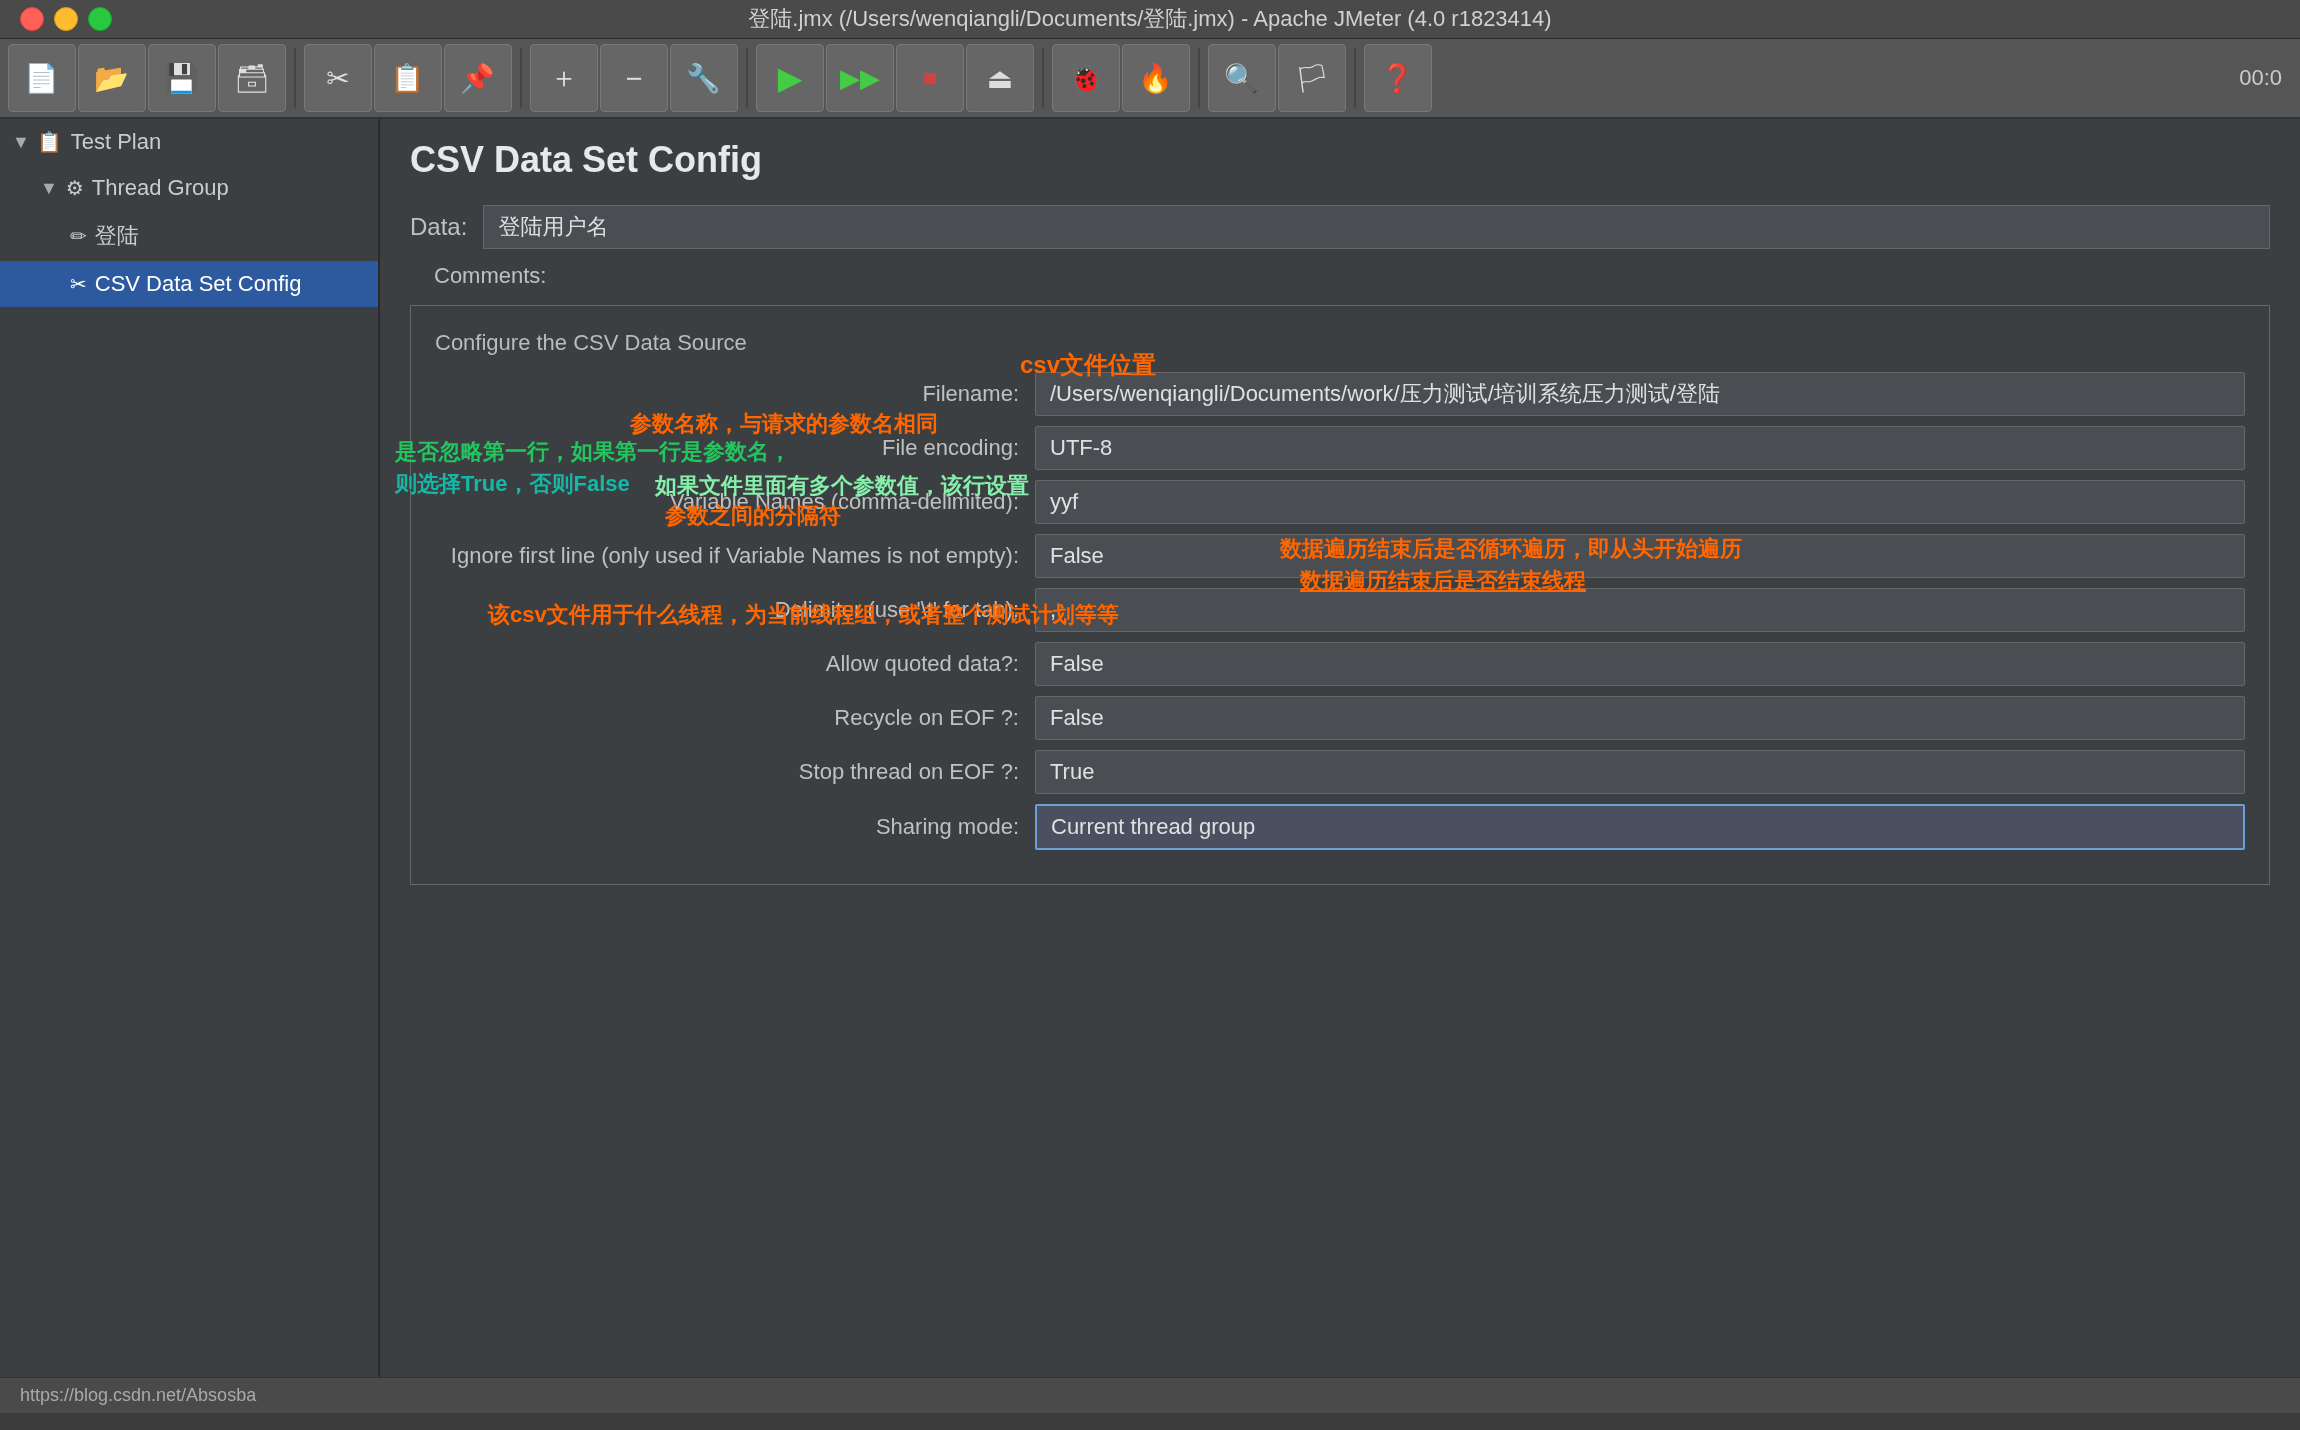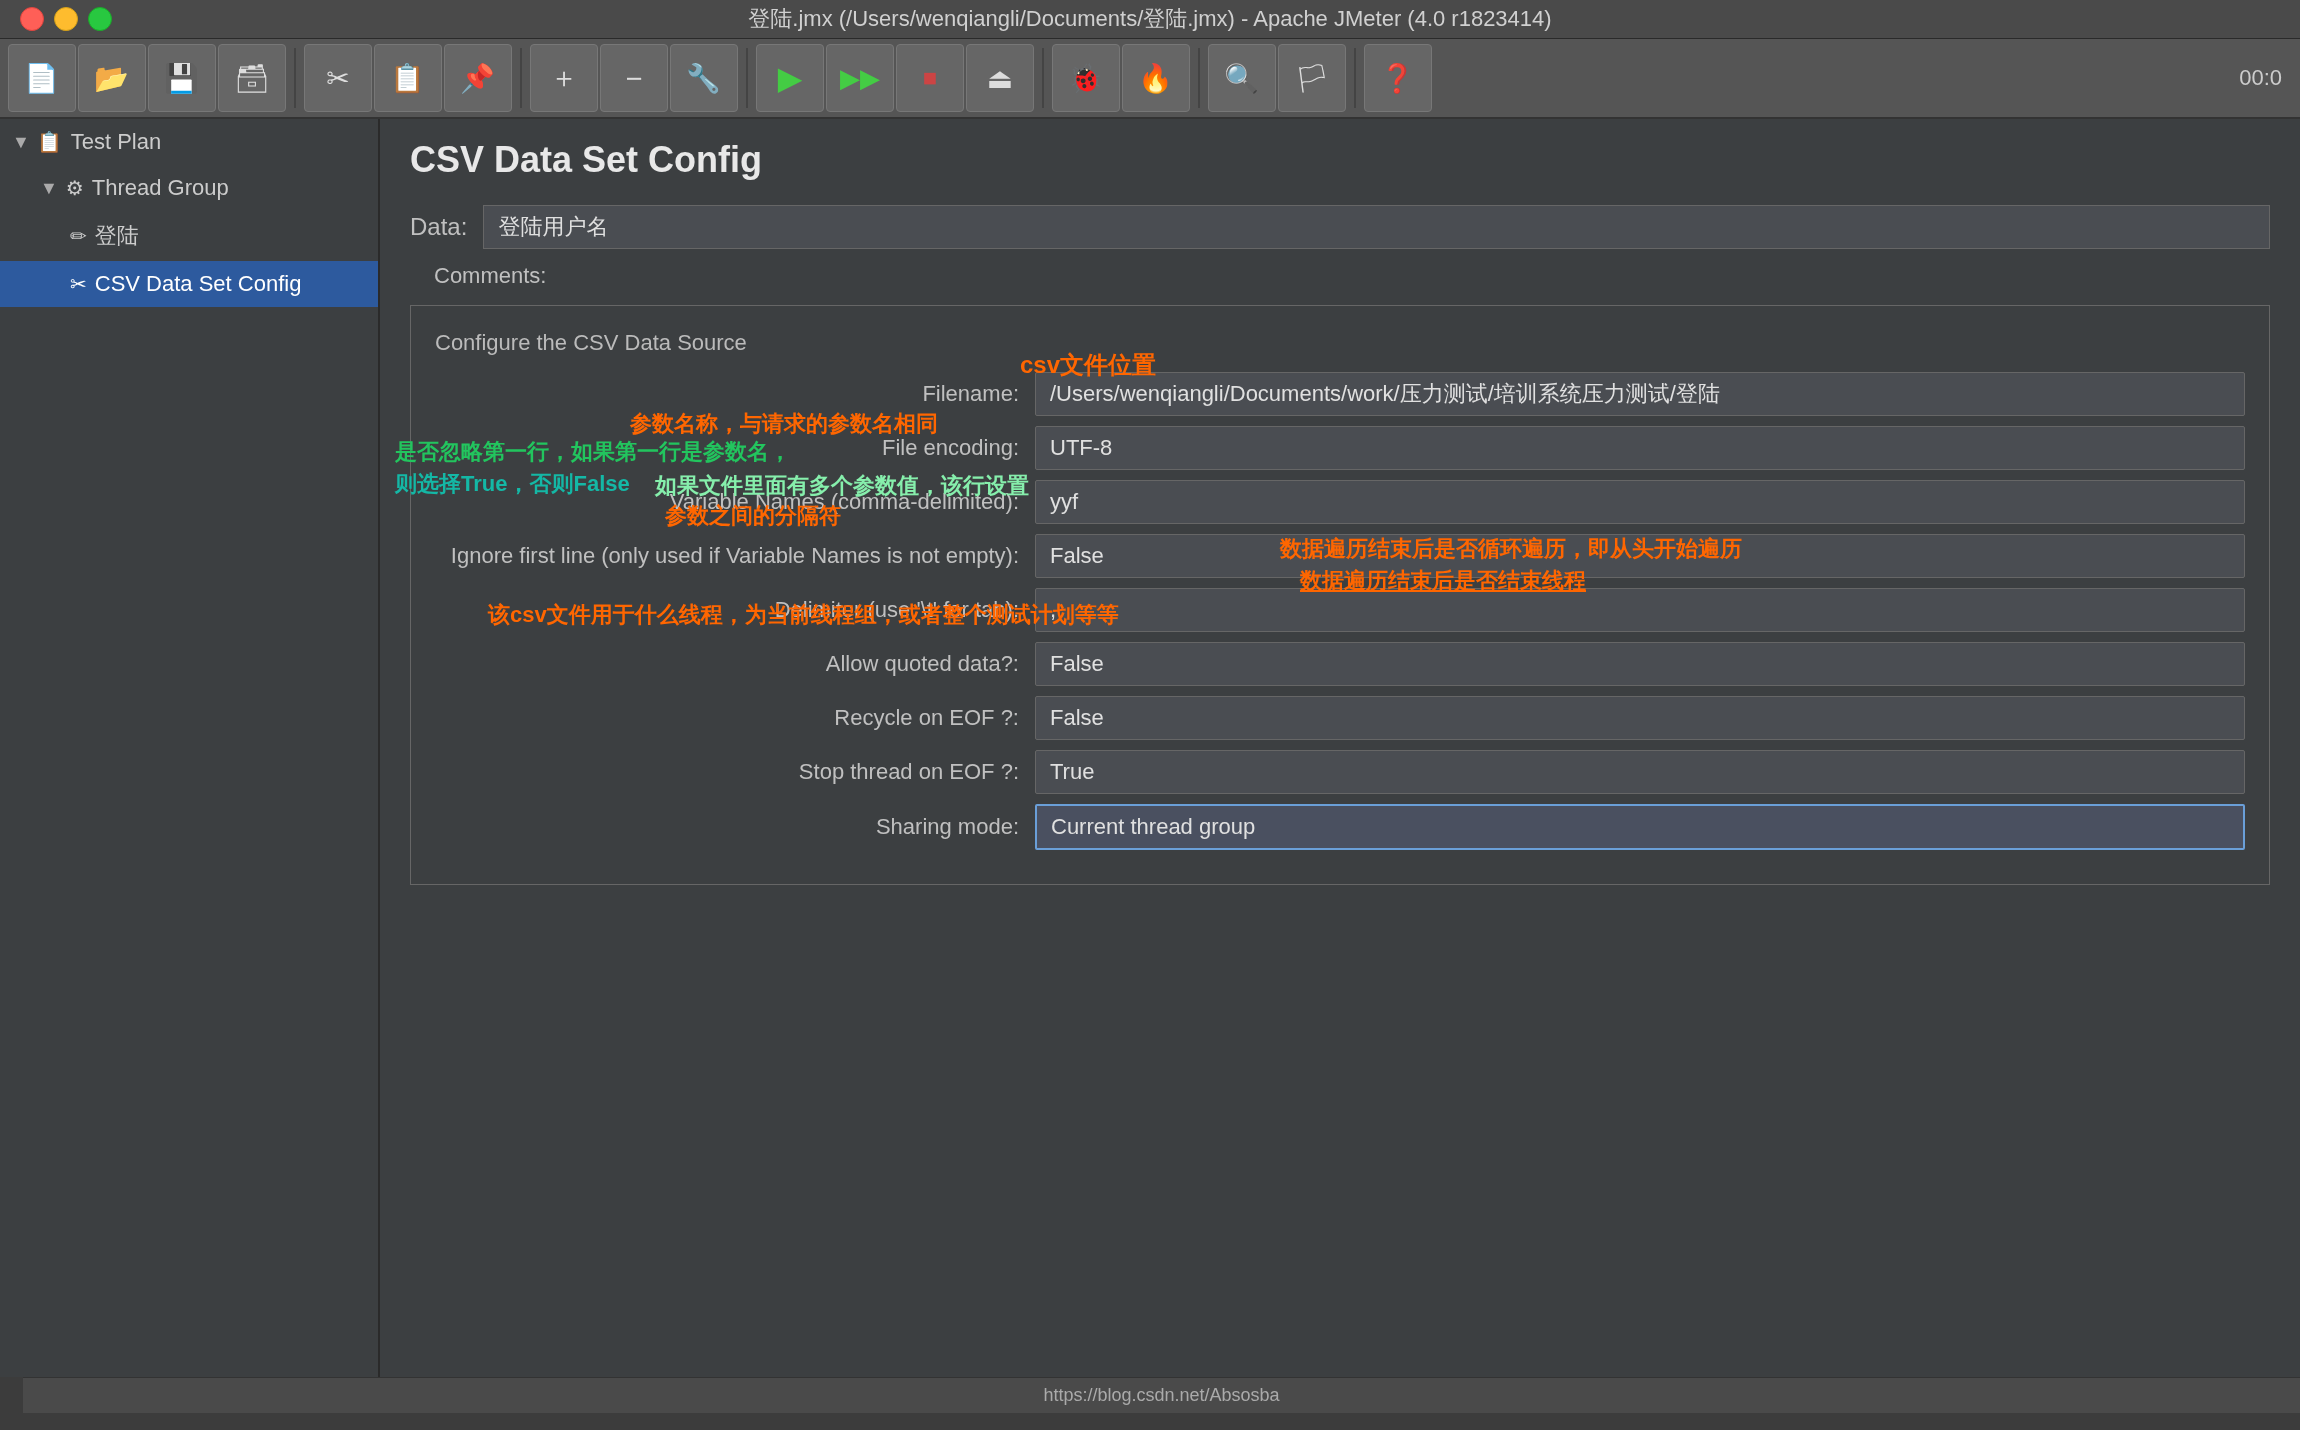--- a/index.html
+++ b/index.html
@@ -197,25 +197,24 @@
       pointer-events: none;
     }
 
     
     .status-bar {
       height: 36px;
       background: #4a4a4a;
       border-top: 1px solid #333;
       display: flex;
       align-items: center;
-      justify-content: center;
+      justify-content: flex-start;
       padding: 0 20px;
       font-size: 18px;
       color: #aaa;
-      margin-left: 23px;
     }
   </style>
 </head>
 <body>
 
 <div class="title-bar">
   <div class="title-bar-buttons">
     <span class="traffic-btn btn-red"></span>
     <span class="traffic-btn btn-yellow"></span>
     <span class="traffic-btn btn-green"></span>

